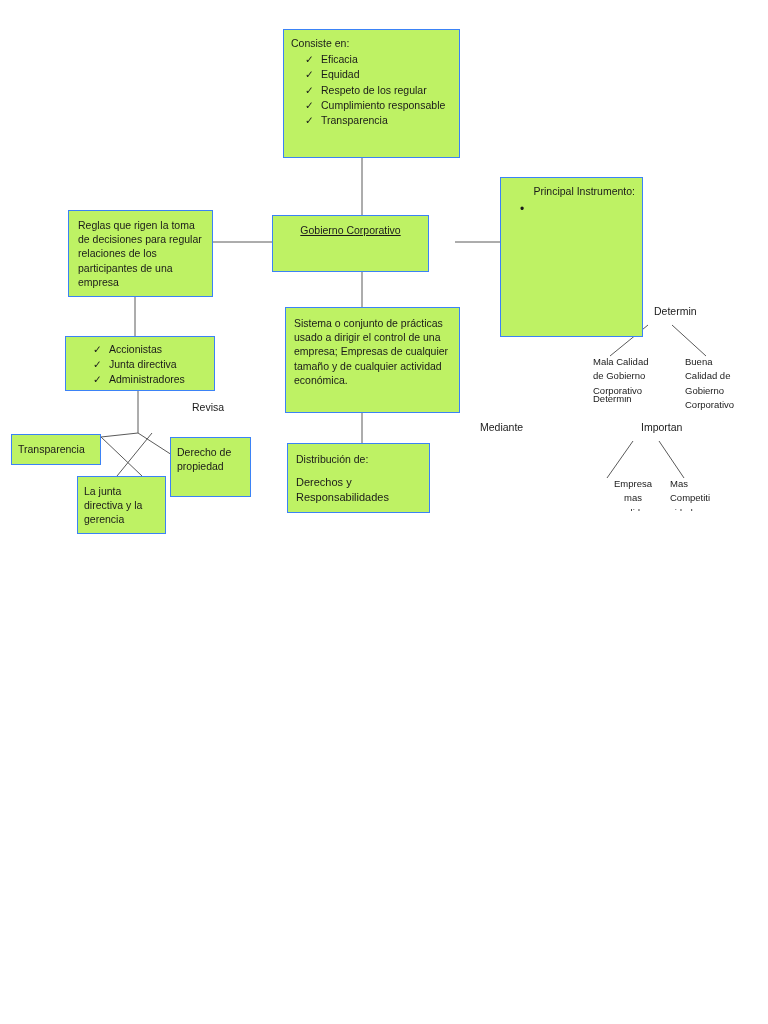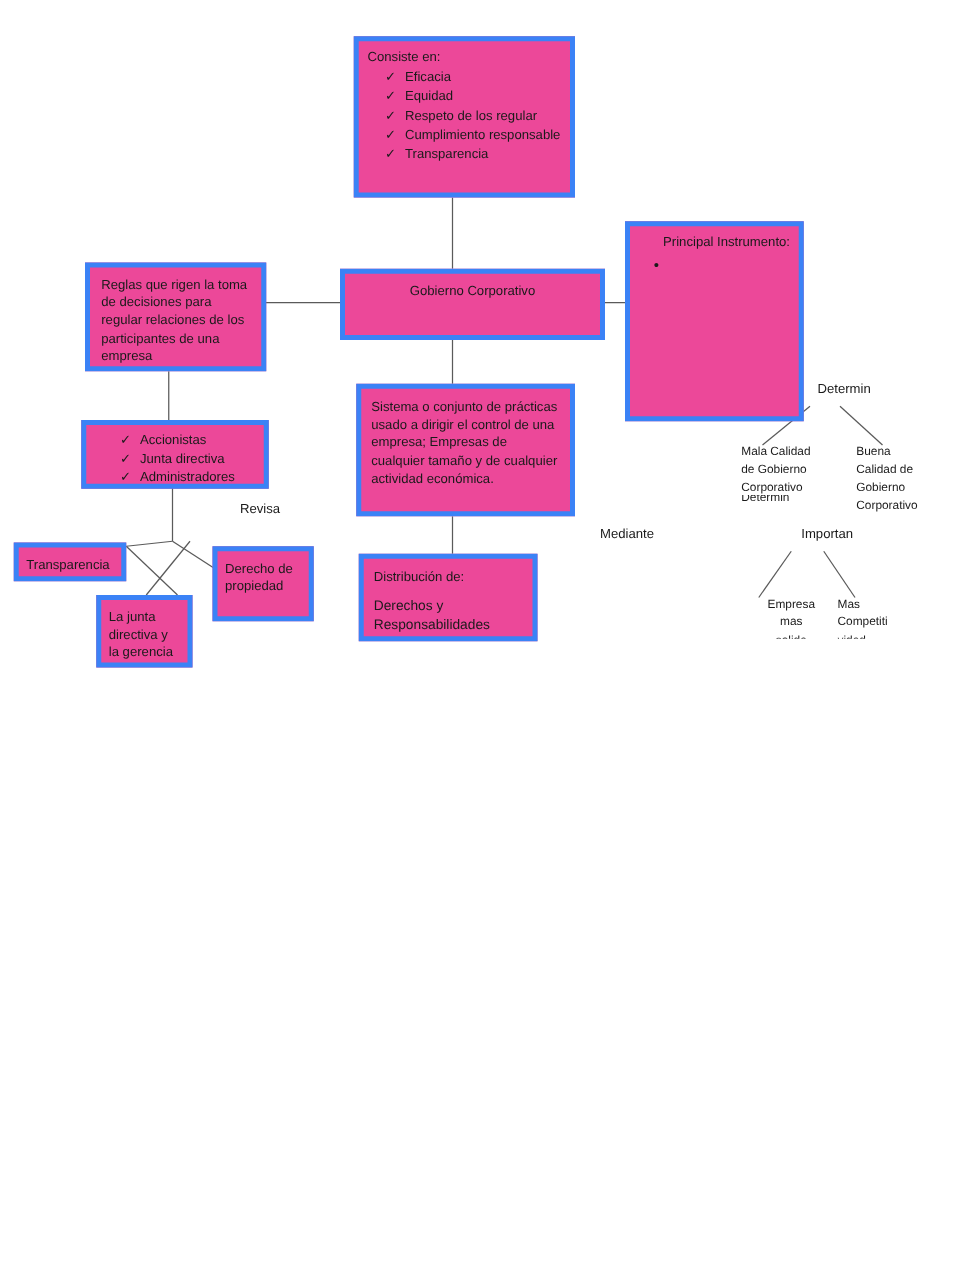--- a/index.html
+++ b/index.html
@@ -14,22 +14,22 @@
   }
   #canvas {
     position: relative;
     width: 768px;
     height: 1024px;
     background: #ffffff;
     overflow: hidden;
   }
   .box {
     position: absolute;
-    border: 4px solid #3b82f6;
-    background: #ec4899;
+    border: 1px solid #3b82f6;
+    background: #bef264;
     box-sizing: border-box;
     font-size: 10.5px;
     line-height: 1.35;
     color: #1a1a1a;
   }
   .box .inner {
     padding: 6px 7px;
   }
   .box .title {
     display: block;
@@ -156,21 +156,21 @@
       </ul>
     </div>
   </div>
 
   <div class="box" style="left:68px; top:210px; width:145px; height:87px;">
     <div class="inner" style="padding:7px 9px;">
       <span>Reglas que rigen la toma de decisiones para regular relaciones de los participantes de una empresa</span>
     </div>
   </div>
 
-  <div class="box center-node" style="left:272px; top:215px; width:212px; height:57px;">
+  <div class="box center-node" style="left:272px; top:215px; width:157px; height:57px;text-decoration:underline;">
     <div class="inner">
       <span>Gobierno Corporativo</span>
     </div>
   </div>
 
   <div class="box" style="left:500px; top:177px; width:143px; height:160px;text-align:right;">
     <div class="inner">
       <span class="title">Principal Instrumento:</span>
       <ul class="dotlist">
         <li><span class="mk">•</span></li>
@@ -199,21 +199,21 @@
       <span>Transparencia</span>
     </div>
   </div>
 
   <div class="box" style="left:170px; top:437px; width:81px; height:60px;">
     <div class="inner" style="padding:7px 6px;">
       <span>Derecho de propiedad</span>
     </div>
   </div>
 
-  <div class="box" style="left:77px; top:476px; width:77px; height:58px;">
+  <div class="box" style="left:77px; top:476px; width:89px; height:58px;">
     <div class="inner" style="padding:7px 6px;">
       <span>La junta directiva y la gerencia</span>
     </div>
   </div>
 
   <div class="box" style="left:287px; top:443px; width:143px; height:70px;">
     <div class="inner" style="padding:8px 8px;">
       <span class="title">Distribución de:</span>
       <div class="gap"></div>
       <span class="plain-text" style="position:static; white-space:pre-line;">Derechos y

